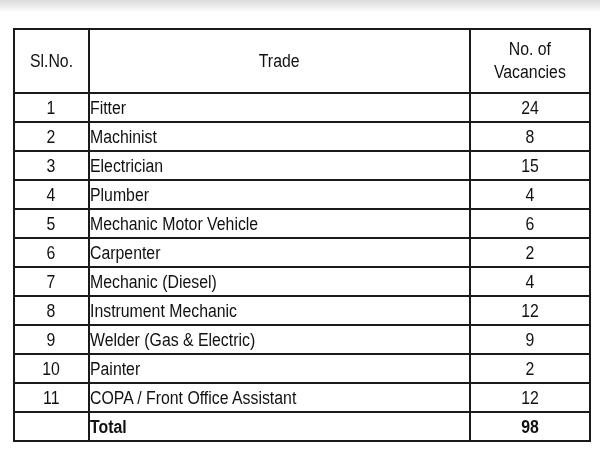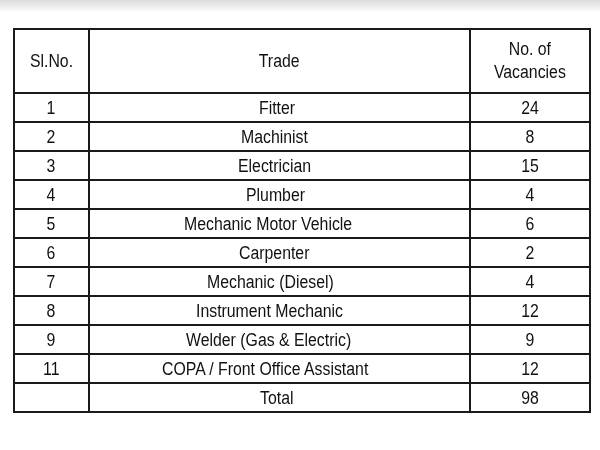--- a/index.html
+++ b/index.html
@@ -27,24 +27,24 @@
       line-height: 1;
       transform-origin: left center;
     }
     table.vac th { height: 62px; text-align: center; vertical-align: middle; }
     table.vac th .hdr { display: inline-block; font-size: 18px; line-height: 23px; transform: scaleX(0.88); }
     table.vac td { height: 27px; vertical-align: middle; }
     col.c1 { width: 75px; }
     col.c2 { width: 381px; }
     col.c3 { width: 120px; }
     td.sl, td.num { text-align: center; }
-    td.trade { padding-left: 10px; text-align: center; }
+    td.trade { padding-left: 10px; text-align: left; }
     .txt { display: inline-block; transform: scaleX(0.88); }
     td.trade .txt { transform-origin: left center; }
-    tr.total td { font-weight: normal; border-radius: 13px; }
+    tr.total td { font-weight: bold; border-radius: 13px; }
   </style>
 </head>
 <body>
 
 <div class="top-shade"></div>
 
 <table class="vac">
   <colgroup>
       <col class="c1">
       <col class="c2">
@@ -97,20 +97,25 @@
       <td class="sl"><span class="txt">8</span></td>
       <td class="trade"><span class="txt">Instrument Mechanic</span></td>
       <td class="num"><span class="txt">12</span></td>
     </tr>
     <tr>
       <td class="sl"><span class="txt">9</span></td>
       <td class="trade"><span class="txt">Welder (Gas &amp; Electric)</span></td>
       <td class="num"><span class="txt">9</span></td>
     </tr>
     <tr>
+      <td class="sl"><span class="txt">10</span></td>
+      <td class="trade"><span class="txt">Painter</span></td>
+      <td class="num"><span class="txt">2</span></td>
+    </tr>
+    <tr>
       <td class="sl"><span class="txt">11</span></td>
       <td class="trade"><span class="txt">COPA / Front Office Assistant</span></td>
       <td class="num"><span class="txt">12</span></td>
     </tr>
     <tr class="total">
       <td class="sl"><span class="txt"></span></td>
       <td class="trade"><span class="txt">Total</span></td>
       <td class="num"><span class="txt">98</span></td>
     </tr>
   </tbody>

